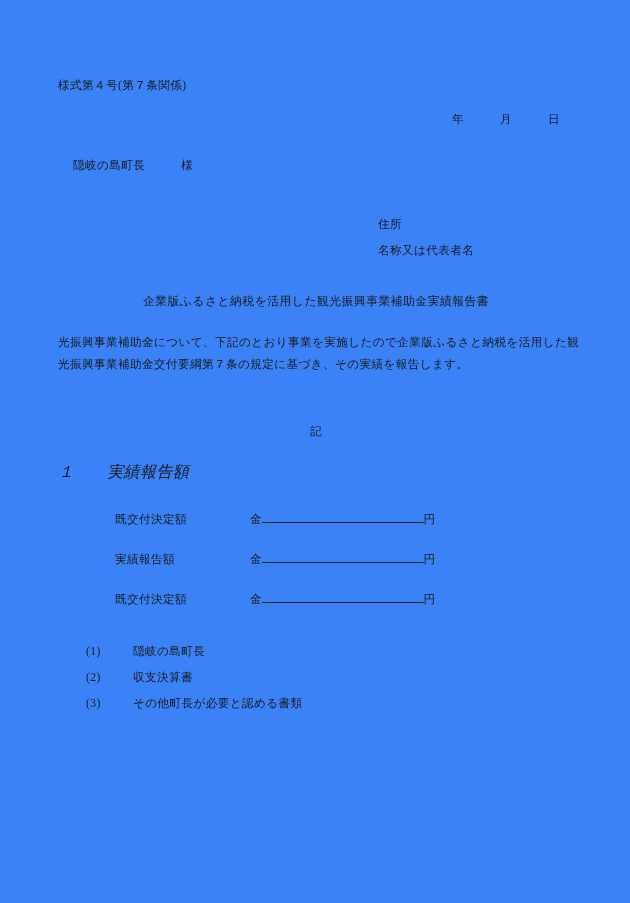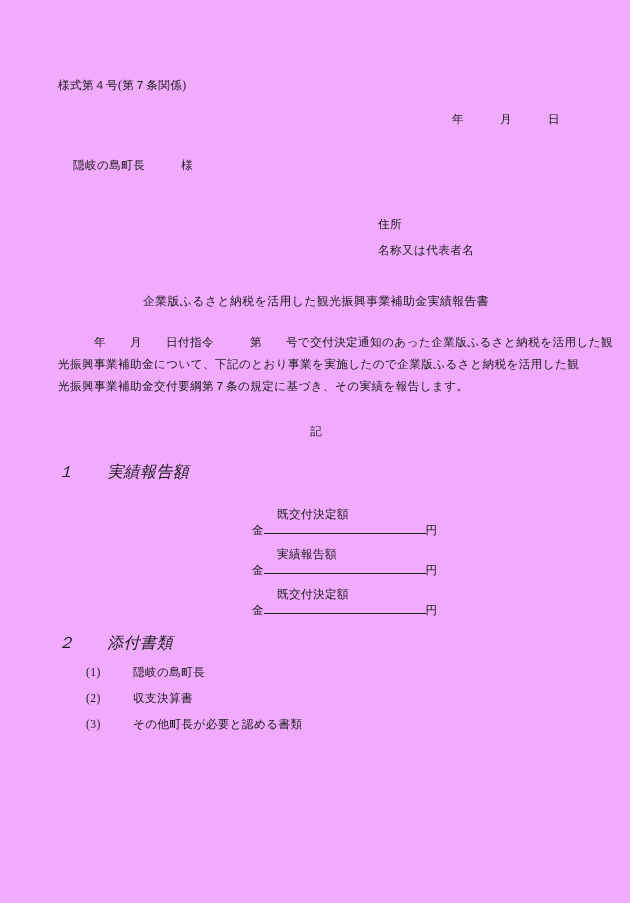--- a/index.html
+++ b/index.html
@@ -14,21 +14,21 @@
     position: relative;
     font-family: "Liberation Serif", "DejaVu Serif", serif;
     color: #1a1a1a;
     overflow: hidden;
     -webkit-font-smoothing: antialiased;
   }
 
   .page {
     position: absolute;
     inset: 0;
-    background: #f0abfc;
+    background: #3b82f6;
   }
 
   .doc {
     position: absolute;
     left: 58px;
     top: 0;
     width: 516px;
     height: 903px;
   }
 
@@ -118,24 +118,23 @@
     font-size: 16px;
     letter-spacing: 0.4px;
     white-space: pre;
     font-style: italic;
   }
   .amount-rows {
     margin-top: 24px;
   }
   .amount-row {
     display: flex;
-    align-items: center;
+    align-items: flex-end;
     padding-left: 57px;
     height: 20px;
-    flex-direction: column;
   }
   .amount-row + .amount-row {
     margin-top: 20px;
   }
   .amount-label {
     font-size: 11.6px;
     letter-spacing: 0.4px;
     width: 135px;
     flex: none;
     white-space: pre;
@@ -199,21 +198,20 @@
     <div class="line addressee">隠岐の島町長　　　様</div>
 
     <div class="applicant-block">
       <div class="line">住所</div>
       <div class="line">名称又は代表者名</div>
     </div>
 
     <div class="doc-title">企業版ふるさと納税を活用した観光振興事業補助金実績報告書</div>
 
     <div class="body-para">
-      <div class="line">　　　年　　月　　日付指令　　　第　　号で交付決定通知のあった企業版ふるさと納税を活用した観</div>
       <div class="line">光振興事業補助金について、下記のとおり事業を実施したので企業版ふるさと納税を活用した観</div>
       <div class="line">光振興事業補助金交付要綱第７条の規定に基づき、その実績を報告します。</div>
     </div>
 
     <div class="ki">記</div>
 
     <div class="section-1">
       <div class="section-heading"><span>１</span><span>　　</span><span>実績報告額</span></div>
 
       <div class="amount-rows">
@@ -242,21 +240,20 @@
             <span class="yen-prefix">金</span>
               <span class="blank-rule"></span>
               <span class="yen-suffix">円</span>
           </span>
         </div>
 
       </div>
     </div>
 
     <div class="section-2">
-      <div class="section-heading"><span>２</span><span>　　</span><span>添付書類</span></div>
 
       <div class="attach-list">
         <div class="attach-item">
           <span class="attach-marker">(1)</span>
           <span class="attach-text">隠岐の島町長</span>
         </div>
         <div class="attach-item">
           <span class="attach-marker">(2)</span>
           <span class="attach-text">収支決算書</span>
         </div>

